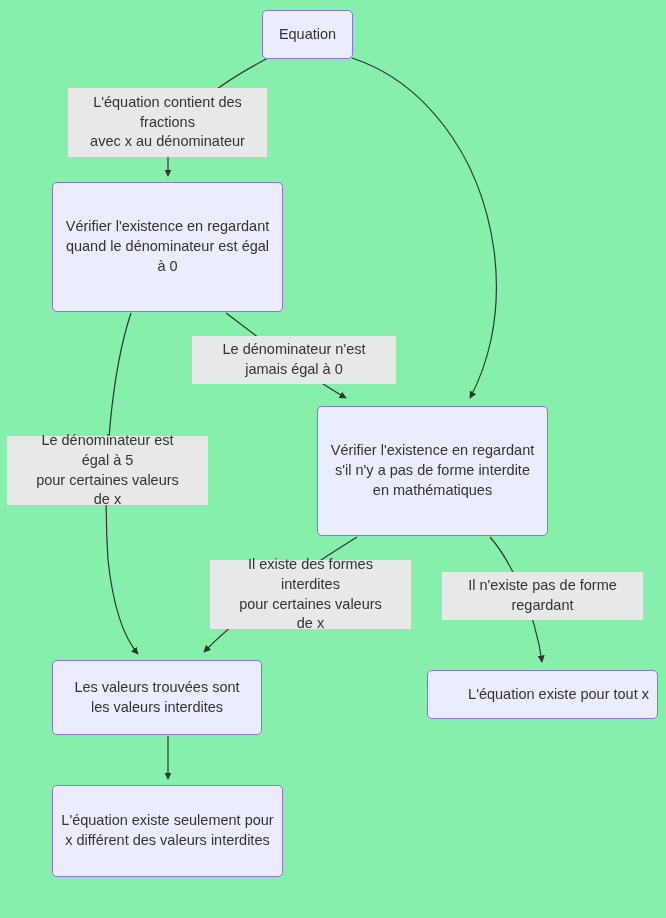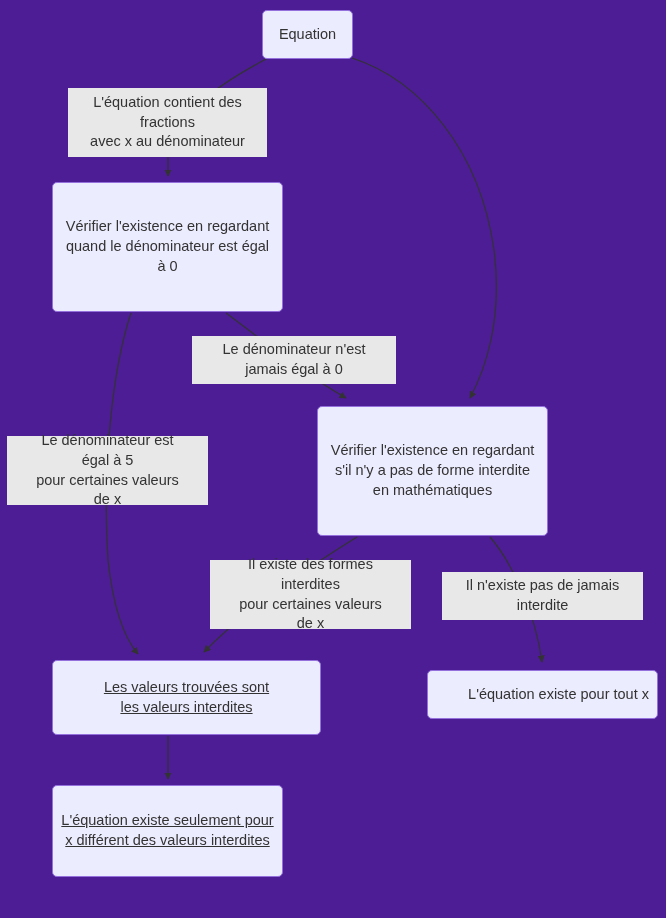--- a/index.html
+++ b/index.html
@@ -4,21 +4,21 @@
 <style>
   html, body {
     margin: 0;
     padding: 0;
     background: #000000;
   }
   #canvas {
     position: relative;
     width: 666px;
     height: 918px;
-    background: #4c1d95;
+    background: #86efac;
     font-family: "Liberation Sans", sans-serif;
     overflow: hidden;
   }
   #edges {
     position: absolute;
     left: 0;
     top: 0;
     width: 666px;
     height: 918px;
   }
@@ -88,45 +88,45 @@
         <span class="node-label">Equation</span>
       </div>
       <div class="node" style="left: 52px; top: 182px; width: 231px; height: 130px;">
         <span class="node-label">Vérifier l'existence en regardant
 quand le dénominateur est égal à 0</span>
       </div>
       <div class="node" style="left: 317px; top: 406px; width: 231px; height: 130px;">
         <span class="node-label">Vérifier l'existence en regardant
 s'il n'y a pas de forme interdite en mathématiques</span>
       </div>
-      <div class="node" style="left: 52px; top: 660px; width: 269px; height: 75px; text-decoration: underline;">
+      <div class="node" style="left: 52px; top: 660px; width: 210px; height: 75px;">
         <span class="node-label">Les valeurs trouvées sont
 les valeurs interdites</span>
       </div>
       <div class="node" style="left: 427px; top: 670px; width: 231px; height: 49px; justify-content: flex-end;">
         <span class="node-label">L'équation existe pour tout x</span>
       </div>
-      <div class="node" style="left: 52px; top: 785px; width: 231px; height: 92px; text-decoration: underline;">
+      <div class="node" style="left: 52px; top: 785px; width: 231px; height: 92px;">
         <span class="node-label">L'équation existe seulement pour x différent des valeurs interdites</span>
       </div>
     </div>
   <div id="edge-label-layer">
       <div class="edge-label" style="left: 68px; top: 88px; width: 199px; height: 69px;">
         <span class="edge-label-text">L'équation contient des fractions
 avec x au dénominateur</span>
       </div>
       <div class="edge-label" style="left: 192px; top: 336px; width: 204px; height: 48px;">
         <span class="edge-label-text">Le dénominateur n'est jamais égal à 0</span>
       </div>
       <div class="edge-label" style="left: 7px; top: 436px; width: 201px; height: 69px;">
         <span class="edge-label-text">Le dénominateur est égal à 5
 pour certaines valeurs de x</span>
       </div>
       <div class="edge-label" style="left: 192px; top: 560px; width: 201px; height: 69px; margin-left: 18px;">
         <span class="edge-label-text">Il existe des formes interdites
 pour certaines valeurs de x</span>
       </div>
       <div class="edge-label" style="left: 442px; top: 572px; width: 201px; height: 48px;">
-        <span class="edge-label-text">Il n'existe pas de jamais interdite</span>
+        <span class="edge-label-text">Il n'existe pas de forme regardant</span>
       </div>
     </div>
 
 </div>
 
 </body></html>

